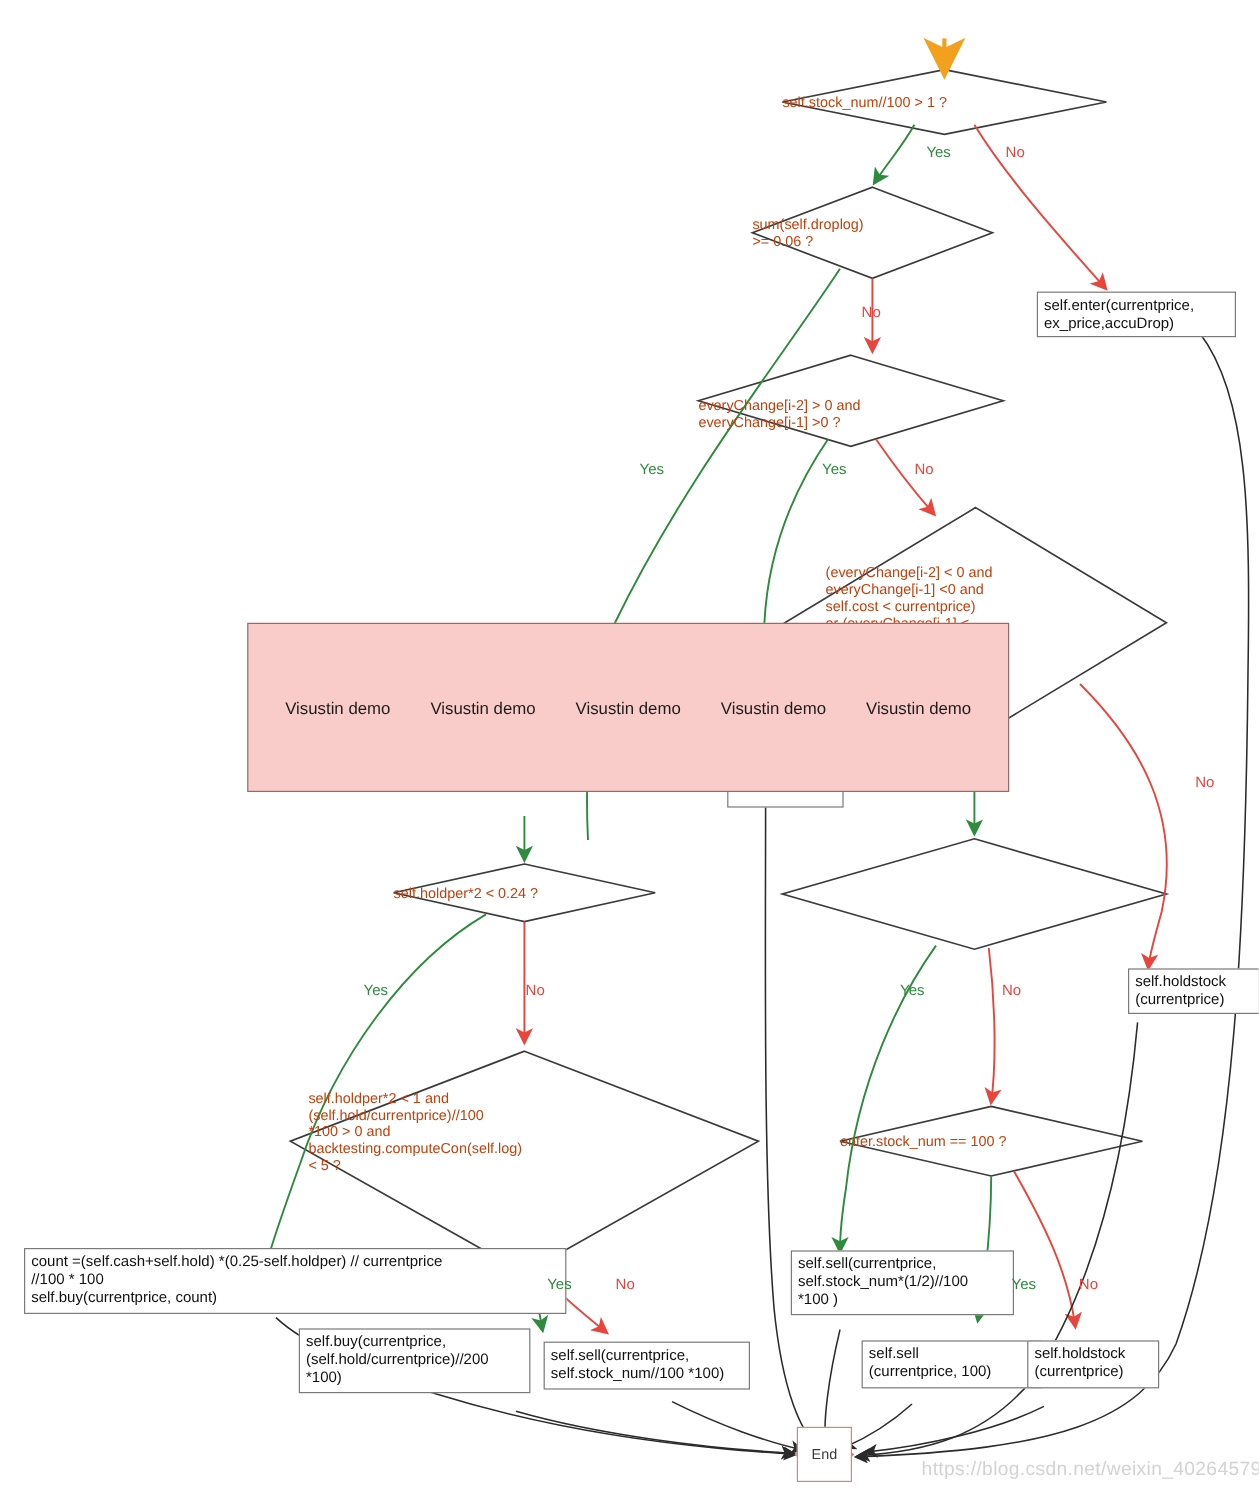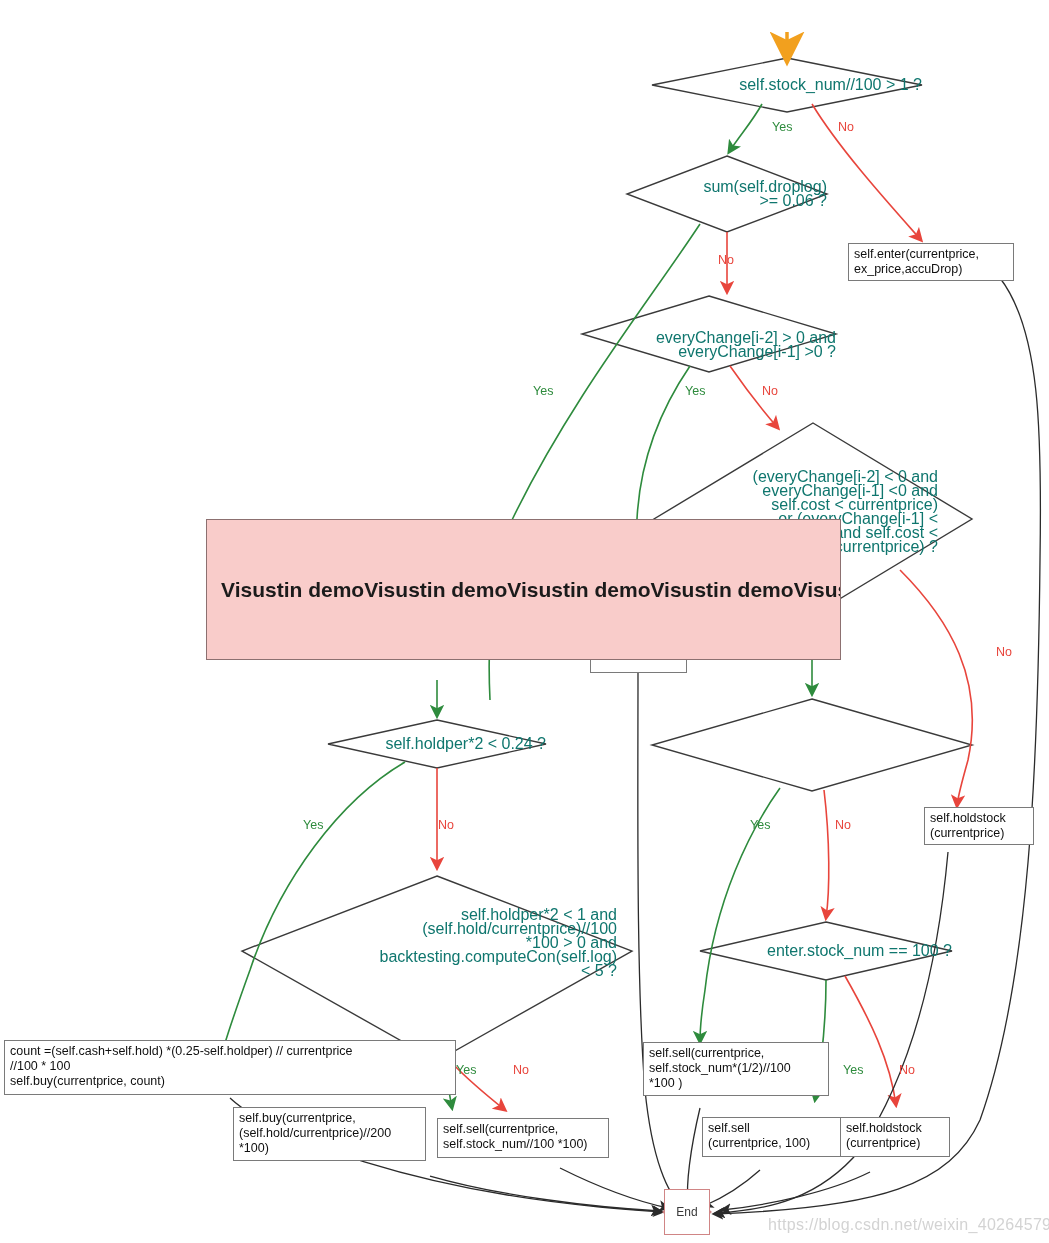--- a/index.html
+++ b/index.html
@@ -16,60 +16,61 @@
     overflow: hidden;
   }
   #svg-layer {
     position: absolute;
     left: 0; top: 0;
     width: 1049px;
     height: 1243px;
   }
   .node-label {
     position: absolute;
-    text-align: right;
-    font-size: 16px;
-    color: #0f766e;
+    text-align: left;
+    font-size: 12px;
+    color: #c2410c;
     line-height: 14px;
     white-space: pre-line;
     pointer-events: none;
   }
   .proc-box {
     position: absolute;
     box-sizing: border-box;
     border: 1.5px solid #7a7a7a;
     background: #ffffff;
     font-size: 12.5px;
     color: #101010;
     line-height: 15px;
     white-space: pre-line;
     padding: 3px 4px 3px 5px;
     text-align: left;
+    margin-left: 16px;
   }
   .edge-label {
     position: absolute;
     font-size: 12.5px;
     font-weight: normal;
   }
   .edge-yes { color: #2e8b3d; }
   .edge-no  { color: #e8453c; }
   .overlay-banner {
     position: absolute;
     box-sizing: border-box;
     background: #f9ccca;
     border: 1.5px solid #8c7070;
     display: flex;
     align-items: center;
     justify-content: space-around;
     padding: 0 14px;
     overflow: hidden;
   }
   .overlay-banner span {
-    font-size: 21px;
-    font-weight: bold;
+    font-size: 14px;
+    font-weight: normal;
     color: #1b1b1b;
     white-space: nowrap;
     letter-spacing: 0px;
   }
   .end-node {
     position: absolute;
     width: 46px;
     height: 46px;
     box-sizing: border-box;
     border: 1.5px solid #d08585;

